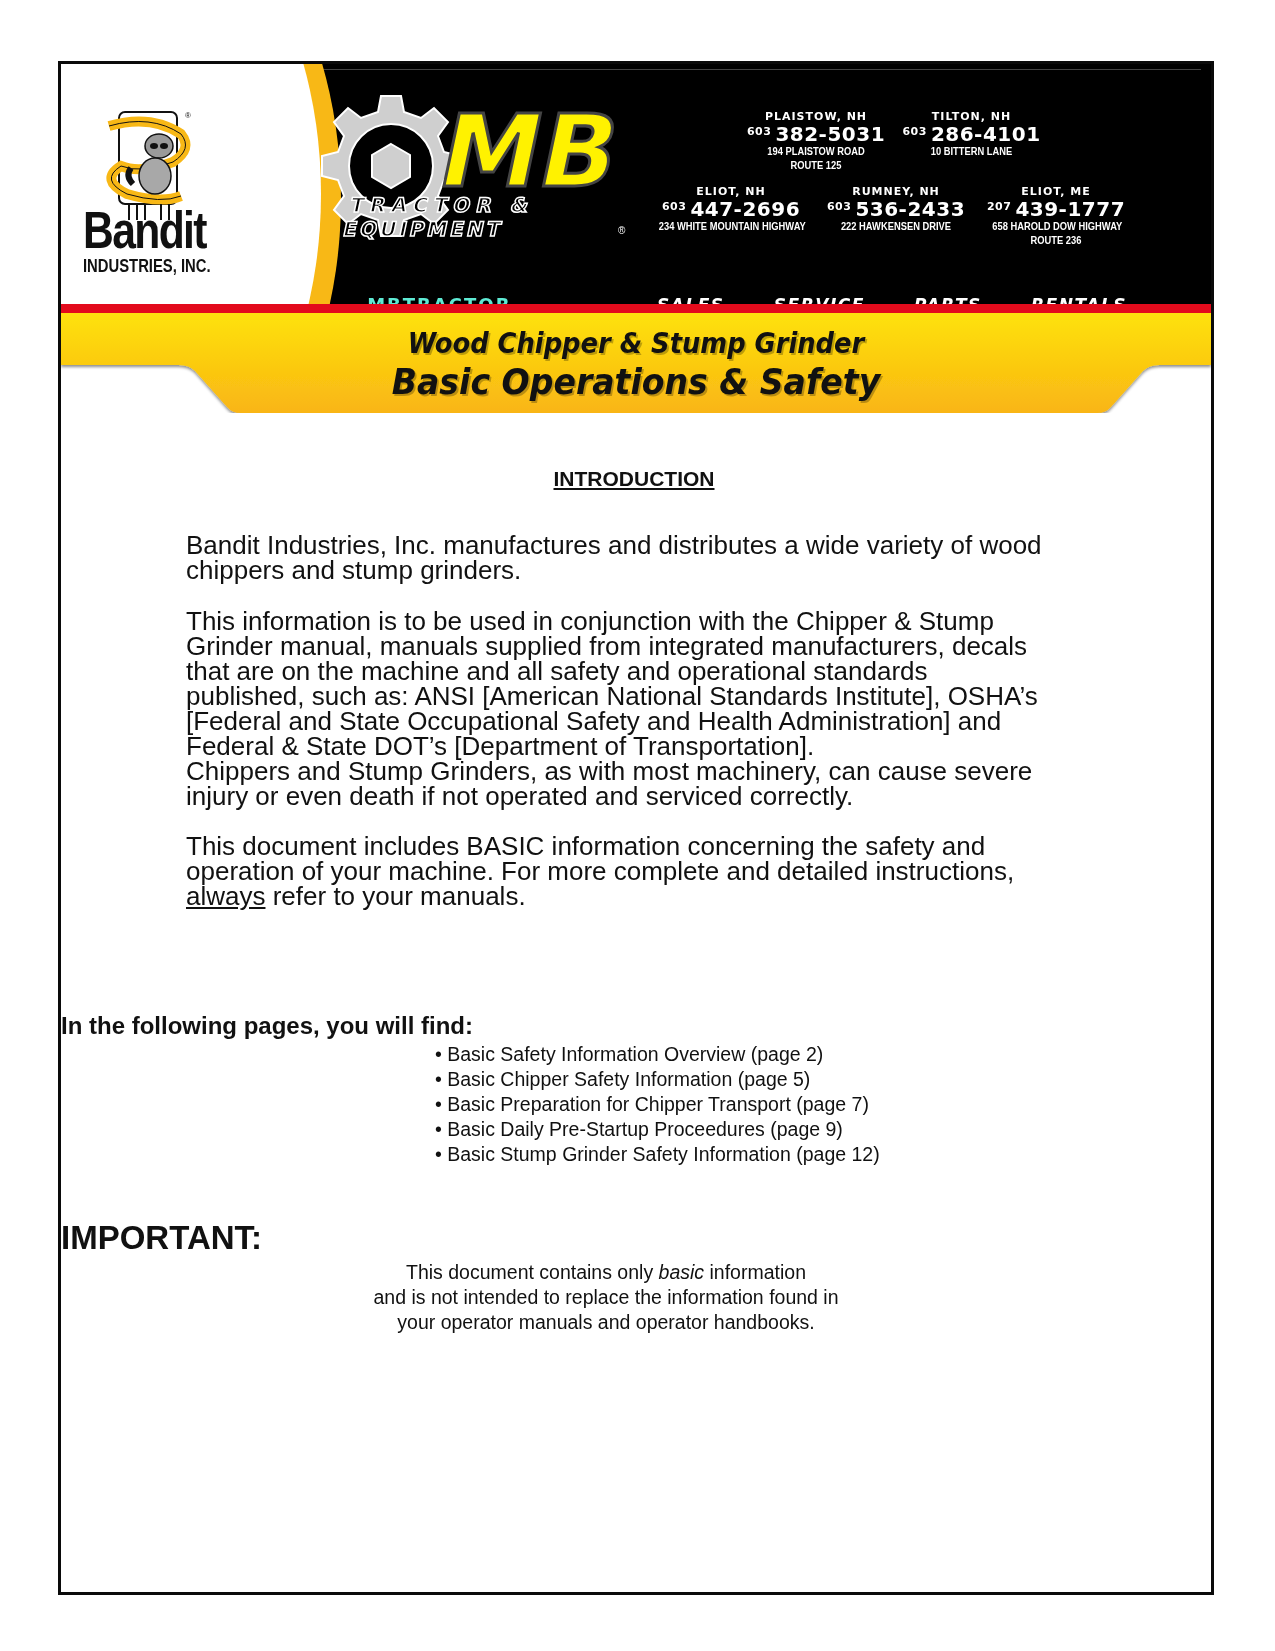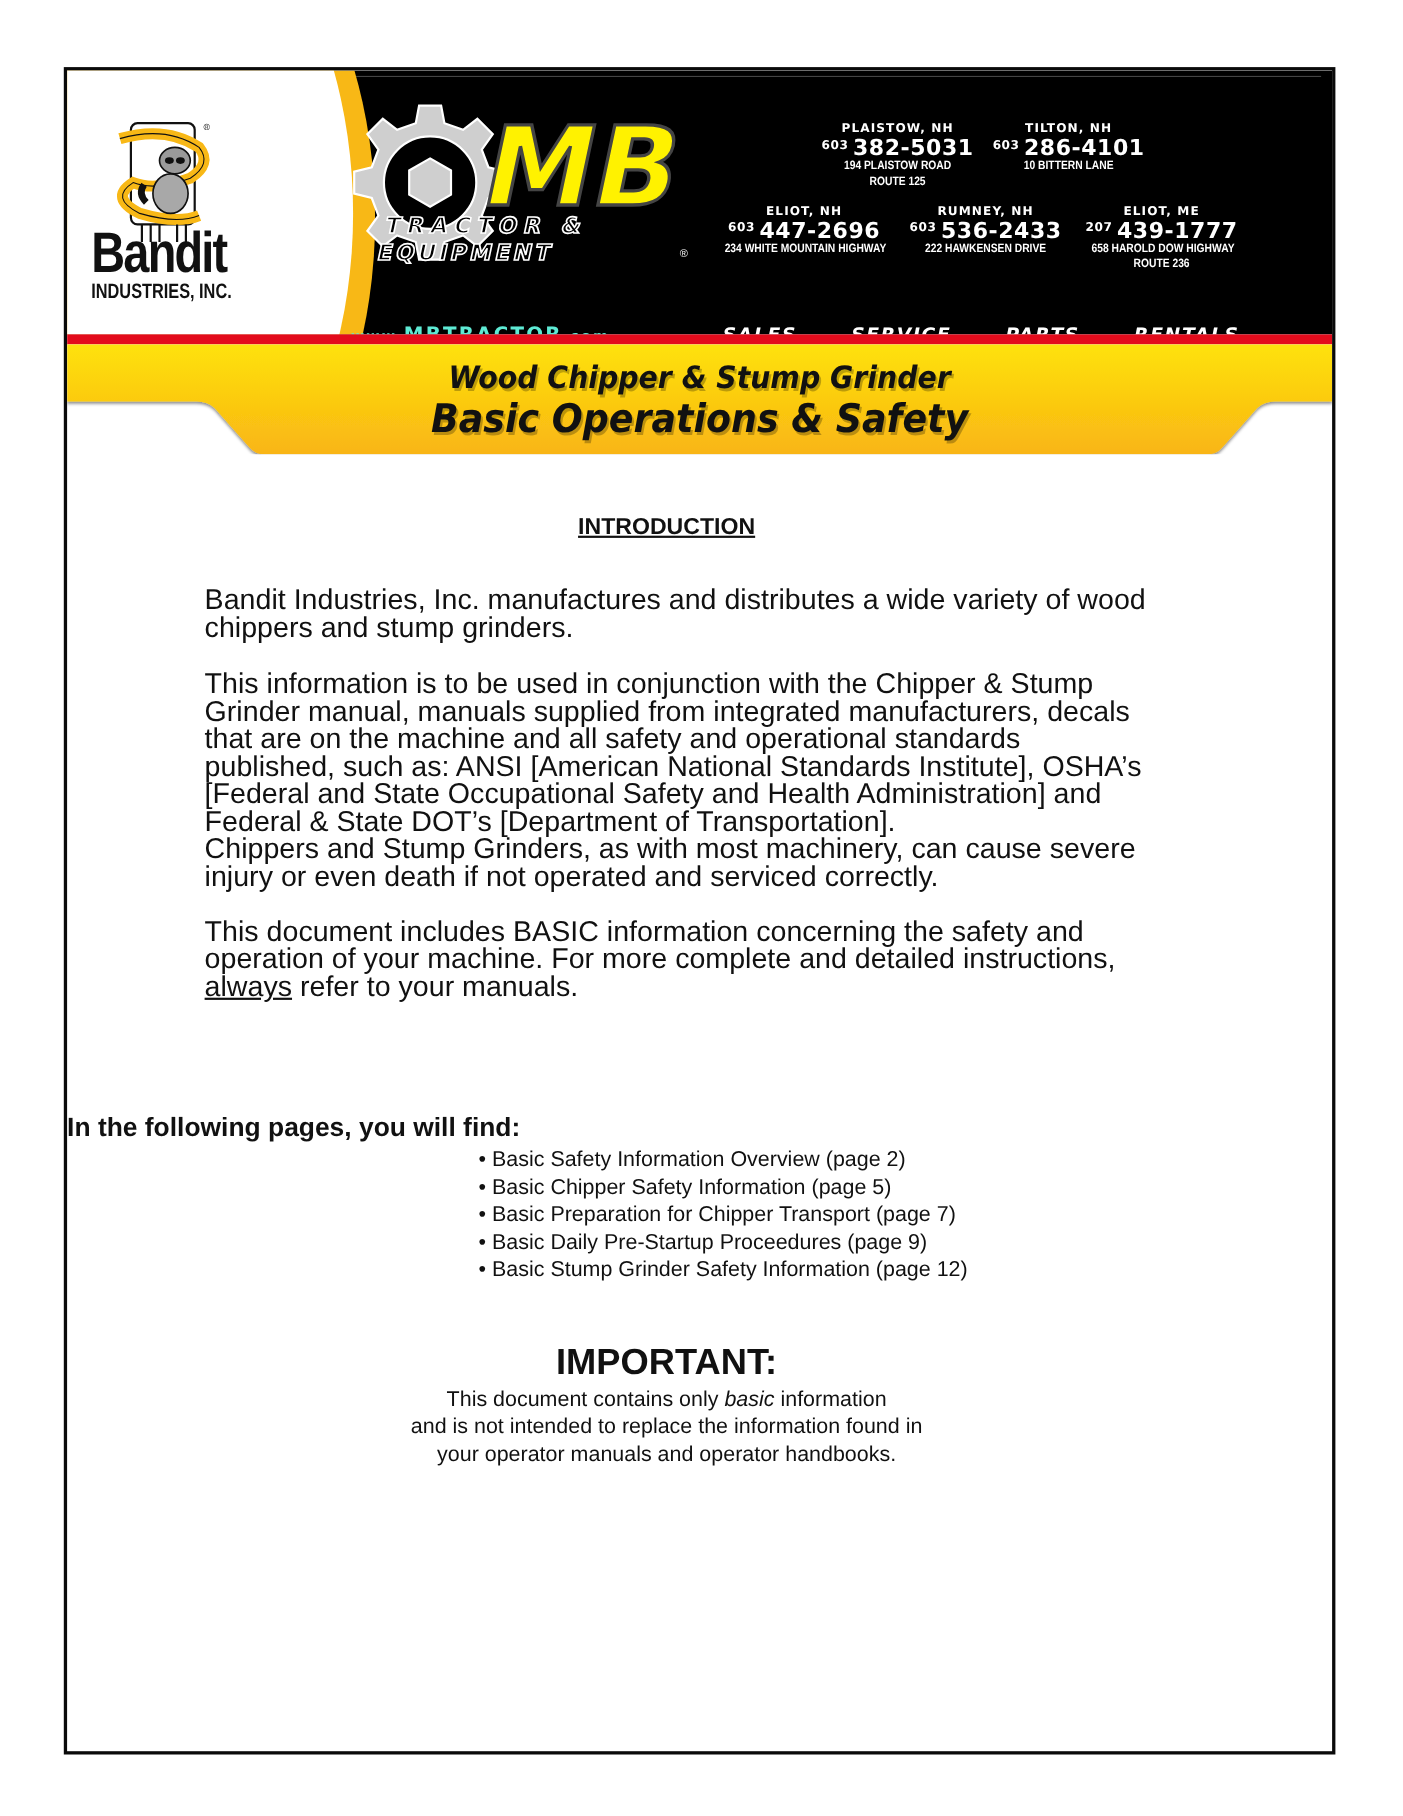--- a/index.html
+++ b/index.html
@@ -27,26 +27,26 @@
   .services { position:absolute; left:596px; top:183px; width:470px; display:flex; justify-content:space-between; color:#fff; font-family:"DejaVu Sans", sans-serif; font-weight:bold; font-style:italic; font-size:17px; letter-spacing:1.5px;margin-top:48px; }
 
   
   .redline { position:absolute; left:0; top:240px; width:1150px; height:9px; background:#e30b1c; }
   .banner { position:absolute; left:0; top:249px; width:1150px; height:100px; }
   .banner-title { position:absolute; left:0; width:1150px; text-align:center; font-family:"DejaVu Sans", sans-serif; font-weight:bold; font-style:italic; color:#111; text-shadow:2px 2px 0 rgba(0,0,0,0.25); }
   .banner-title.t1 { top:263px; font-size:28px; transform:scaleX(0.92); }
   .banner-title.t2 { top:297px; font-size:36px; transform:scaleX(0.92); }
 
   
-  .intro-h { position:absolute; left:0; width:1090px; top:403px; text-align:center; font-weight:bold; font-size:21px; text-decoration:underline; }
+  .intro-h { position:absolute; left:0; width:1090px; top:403px; text-align:center; font-weight:bold; font-size:21px; text-decoration:underline;padding-left:28px; }
   .para { position:absolute; left:125px; width:860px; font-size:26px; line-height:25px; }
   .para u { text-decoration:underline; }
   .find-h { position:absolute; left:0; width:1090px; top:948px; text-align:left; font-weight:bold; font-size:24px; }
   .find-list { position:absolute; left:374px; top:978px; margin:0; padding:0; list-style:none; font-size:19.5px; line-height:25px; }
-  .imp-h { position:absolute; left:0; width:1090px; top:1155px; text-align:center; font-weight:bold; font-size:33px; }
+  .imp-h { position:absolute; left:0; width:1090px; top:1155px; font-weight:bold; font-size:33px; }
   .imp-text { position:absolute; left:0; width:1090px; top:1196px; text-align:center; font-size:19.5px; line-height:25px; }
 </style>
 </head>
 <body>
 
 <div class="frame">
 
   <div class="header">
     <div class="topline"></div>
     <div class="yellow-arc"></div>

